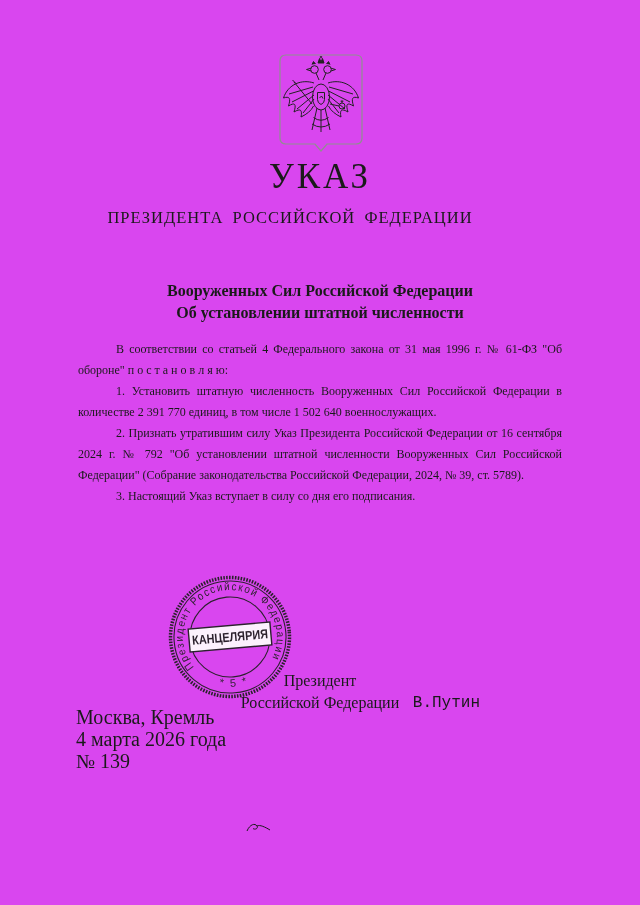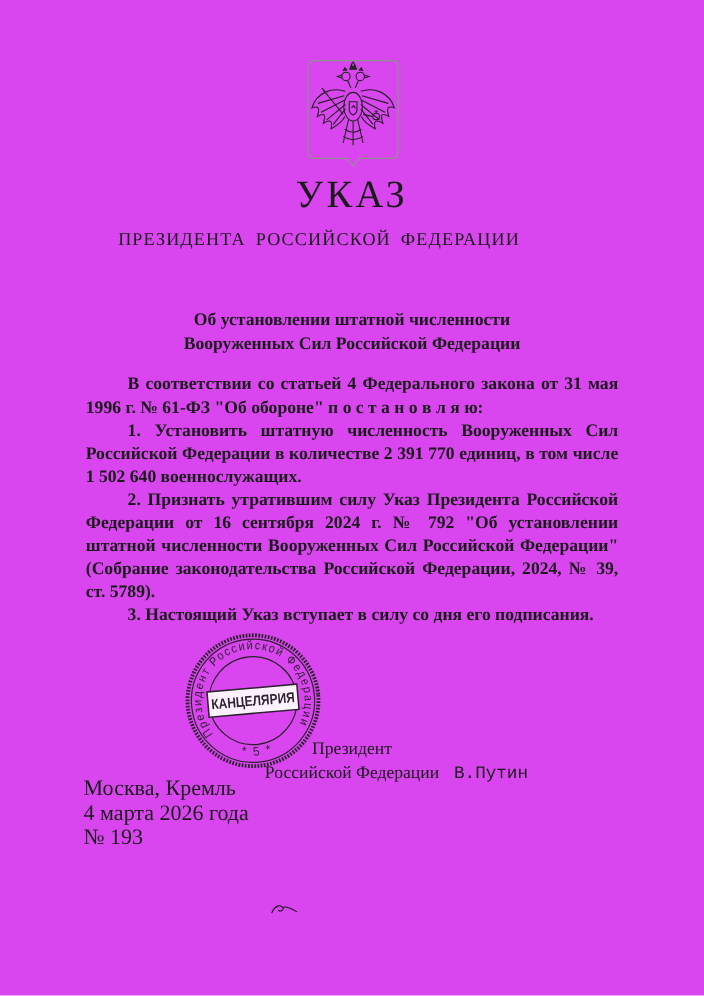--- a/index.html
+++ b/index.html
@@ -10,21 +10,21 @@
 
   .ukaz{position:absolute;left:0;top:158px;width:640px;text-align:center;
         font-size:35px;letter-spacing:3px;line-height:1.1;}
   .issuer{position:absolute;left:0;top:208px;width:580px;text-align:center;
         font-size:16.5px;letter-spacing:1px;word-spacing:4px;}
 
   .doc-title{position:absolute;left:0;top:280px;width:640px;text-align:center;
         font-weight:bold;font-size:16px;line-height:22px;}
 
   .body-text{position:absolute;left:78px;top:339px;width:484px;
-        font-size:16px;line-height:21px;text-align:justify;font-weight:bold;}
+        font-size:12px;line-height:21px;text-align:justify;}
   .body-text p{margin:0;text-indent:38px;}
 
   .sig{position:absolute;left:237px;top:670px;width:243px;height:46px;
         font-size:16px;line-height:22px;z-index:1;}
   .sig-col{position:absolute;left:0;top:0;width:166px;text-align:center;}
   .sig-name{position:absolute;right:0;top:22px;font-family:Liberation Mono, monospace;}
 
   .stamp{position:absolute;left:167px;top:574px;width:126px;height:126px;
         z-index:2;opacity:0.93;}
 
@@ -81,22 +81,22 @@
         <circle cx="63" cy="52" r="3"></circle>
         <path d="M63 49 V46.5 M61.6 47.2 H64.4"></path>
       </g>
     </svg>
   </div>
 
   <div class="ukaz">УКАЗ</div>
   <div class="issuer">ПРЕЗИДЕНТА РОССИЙСКОЙ ФЕДЕРАЦИИ</div>
 
   <div class="doc-title">
+    <div>Вооруженных Сил Российской Федерации</div>
     <div>Об установлении штатной численности</div>
-    <div>Вооруженных Сил Российской Федерации</div>
   </div>
 
   <div class="body-text">
     <p>В соответствии со статьей 4 Федерального закона от 31 мая 1996 г. №&nbsp;61-ФЗ "Об обороне" п о с т а н о в л я ю:</p>
     <p>1.&nbsp;Установить штатную численность Вооруженных Сил Российской Федерации в количестве 2&nbsp;391&nbsp;770 единиц, в том числе 1&nbsp;502&nbsp;640 военнослужащих.</p>
     <p>2.&nbsp;Признать утратившим силу Указ Президента Российской Федерации от 16&nbsp;сентября 2024&nbsp;г. №&nbsp;792 "Об установлении штатной численности Вооруженных Сил Российской Федерации" (Собрание законодательства Российской Федерации, 2024, №&nbsp;39, ст.&nbsp;5789).</p>
     <p>3.&nbsp;Настоящий Указ вступает в силу со дня его подписания.</p>
   </div>
 
   <div class="sig">
@@ -125,21 +125,21 @@
         </text>
         <rect x="22" y="51.5" width="82" height="23" fill="#ffffff" stroke="#1f1f1f" stroke-width="1.4"></rect>
         <text class="stamp-center-text" x="63" y="67.5" text-anchor="middle" textLength="76" lengthAdjust="spacingAndGlyphs">КАНЦЕЛЯРИЯ</text>
       </g>
     </svg>
   </div>
 
   <div class="footer">
     <div>Москва, Кремль</div>
     <div>4 марта 2026 года</div>
-    <div>№ 193</div>
+    <div>№ 139</div>
   </div>
 
   <div class="pen-mark">
     <svg viewBox="0 0 28 11" width="28" height="11">
       <path d="M2 9 C5 2 10 1 12 4 C13.5 6.5 10 8 8 6.5 M12 4 C15 2.5 20 5 25 8" fill="none" stroke="#1a1a1a" stroke-width="1"></path>
     </svg>
   </div>
 
 
 </div>

